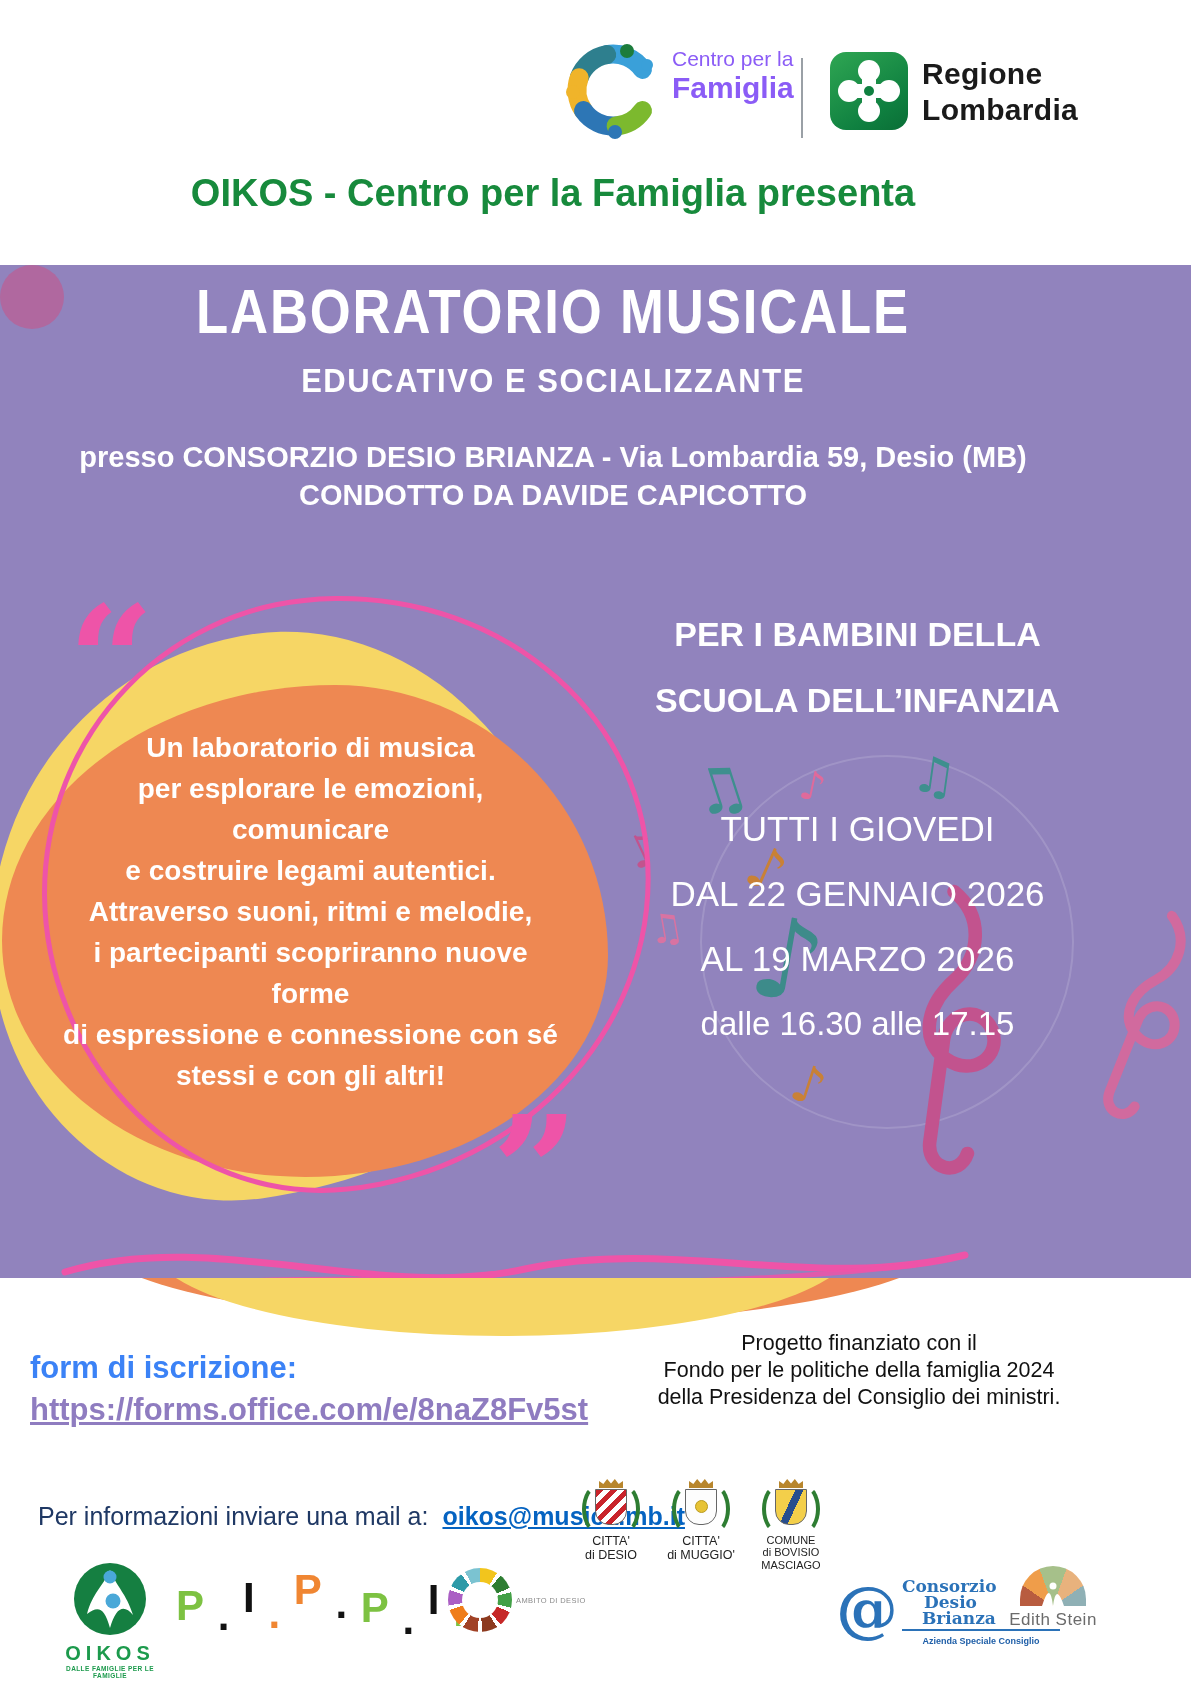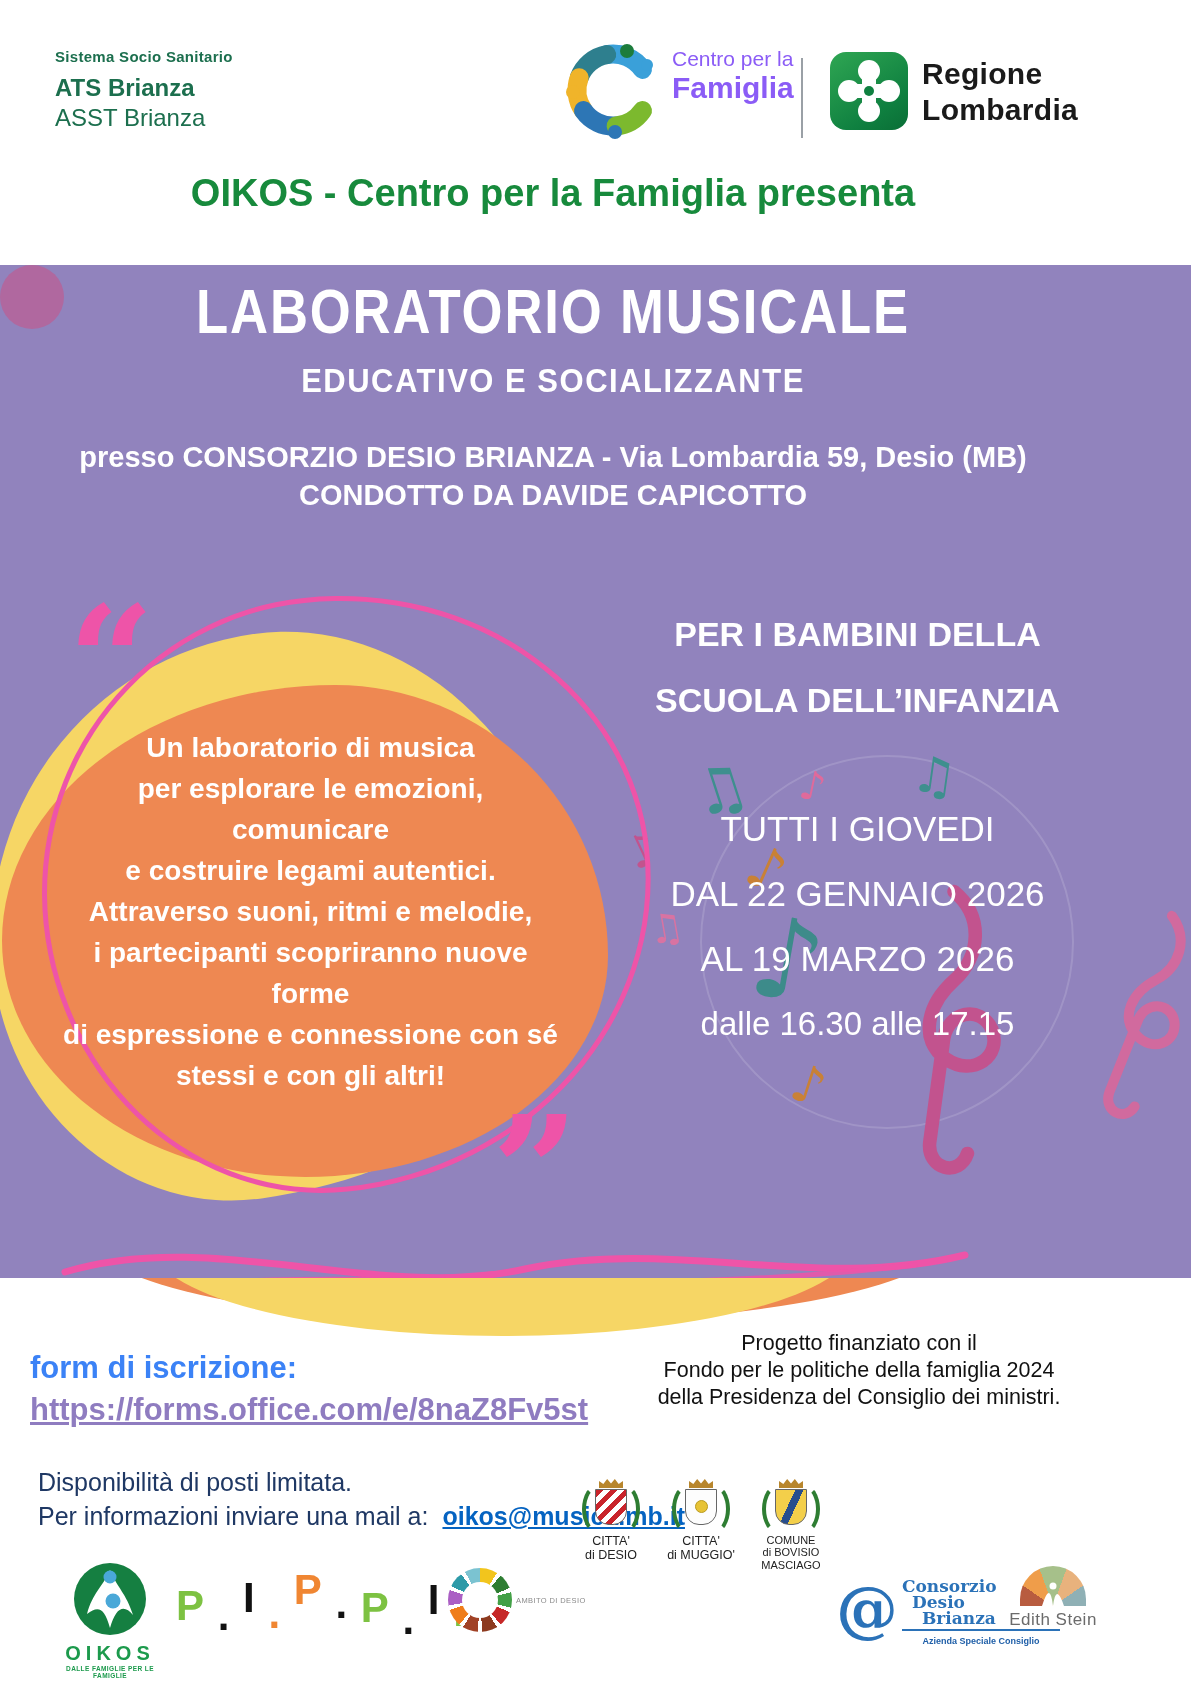--- a/index.html
+++ b/index.html
@@ -108,40 +108,35 @@
   .crest::after{right:1px;border-right-color:#2e7d32;border-radius:0 60% 60% 0/0 55% 55% 0;}
   .sh-desio{background:repeating-linear-gradient(135deg,#c9242b 0 5px,#fff 5px 10px);}
   .sh-muggio{background:#fdfdfd;}
   .muggio-dot{width:11px;height:11px;background:#e7c335;border:1px solid #b99a20;border-radius:50%;margin:10px auto 0;}
   .sh-bovisio{background:linear-gradient(115deg,#f3cf4a 0 42%,#274e8d 42% 60%,#f3cf4a 60% 100%);}
 
   .codebri-at{left:836px;top:1580px;font-size:62px;line-height:58px;font-weight:700;color:#2b72b8;
      font-family:"DejaVu Serif",serif;}
   .codebri-text{left:902px;top:1578px;width:158px;color:#2b72b8;font-family:"DejaVu Serif",serif;
      font-weight:700;font-size:17px;line-height:16px;}
-  .cb-l2{margin-left:10px;} .cb-l3{margin-left:20px;}
+  .cb-l2{margin-left:22px;} .cb-l3{margin-left:20px;}
   .codebri-sub{border-top:2px solid #2b72b8;margin-top:3px;padding-top:2px;
      font-family:"Liberation Sans",sans-serif;font-size:9px;font-weight:700;color:#1f5fa8;text-align:center;}
 
   .edith{left:998px;top:1566px;width:110px;text-align:center;}
   .edith-arch{position:relative;width:66px;height:40px;margin:0 auto;border-radius:66px 66px 0 0;overflow:hidden;
      background:conic-gradient(from 270deg at 50% 100%,#b85c3f 0deg 34deg,#ef9d4a 34deg 70deg,
         #a6c08a 70deg 110deg,#e8b27d 110deg 146deg,#8fb0b5 146deg 180deg);}
   .edith-name{color:#6b6b6b;font-size:17px;margin-top:4px;font-weight:500;letter-spacing:.5px;}
 </style>
 </head>
 <body>
 
 <div id="page">
 
-  <div class="abs ats">
-    <div class="ats-l1">Sistema Socio Sanitario</div>
-    <div class="ats-l2">ATS Brianza</div>
-    <div class="ats-l3">ASST Brianza</div>
-  </div>
 
   <div class="abs cpf-logo">
     <svg width="100" height="100" viewBox="0 0 100 100">
       <g fill="none" stroke-width="19" stroke-linecap="round">
         <path d="M79.5 29.4 A36 36 0 0 0 43.7 14.6" stroke="#3aa0d9"></path>
         <path d="M43.7 14.6 A36 36 0 0 0 16.2 37.7" stroke="#2e7f8e"></path>
         <path d="M16.2 37.7 A36 36 0 0 0 20.5 70.6" stroke="#f0b42a"></path>
         <path d="M20.5 70.6 A36 36 0 0 0 53.1 85.9" stroke="#2d76b5"></path>
         <path d="M53.1 85.9 A36 36 0 0 0 79.5 70.6" stroke="#7cb92e"></path>
       </g>
@@ -235,21 +230,20 @@
     <div class="spill-yellow"></div>
   </div>
 
   <div class="abs form-label">form di iscrizione:</div>
   <a class="abs form-url" href="#">https://forms.office.com/e/8naZ8Fv5st</a>
 
   <div class="abs funding multiline">Progetto finanziato con il
 Fondo per le politiche della famiglia 2024
 della Presidenza del Consiglio dei ministri.</div>
 
-  <div class="abs availability">Disponibilità di posti limitata.</div>
   <div class="abs info-line">
     <span>Per informazioni inviare una mail a:</span><a class="info-email" href="#">oikos@musica.mb.it</a>
   </div>
 
   <div class="abs oikos">
     <svg width="74" height="74" viewBox="0 0 74 74">
       <circle cx="37" cy="37" r="36" fill="#157f41"></circle>
       <path d="M37 8 C29 26 20 30 14 52 C25 44 31 45 37 66 C43 45 51 42 60 53 C53 31 45 27 37 8 Z" fill="#ffffff"></path>
       <circle cx="37" cy="15" r="6.5" fill="#4aa8d8"></circle>
       <circle cx="40" cy="39" r="7.5" fill="#4aa8d8"></circle>

